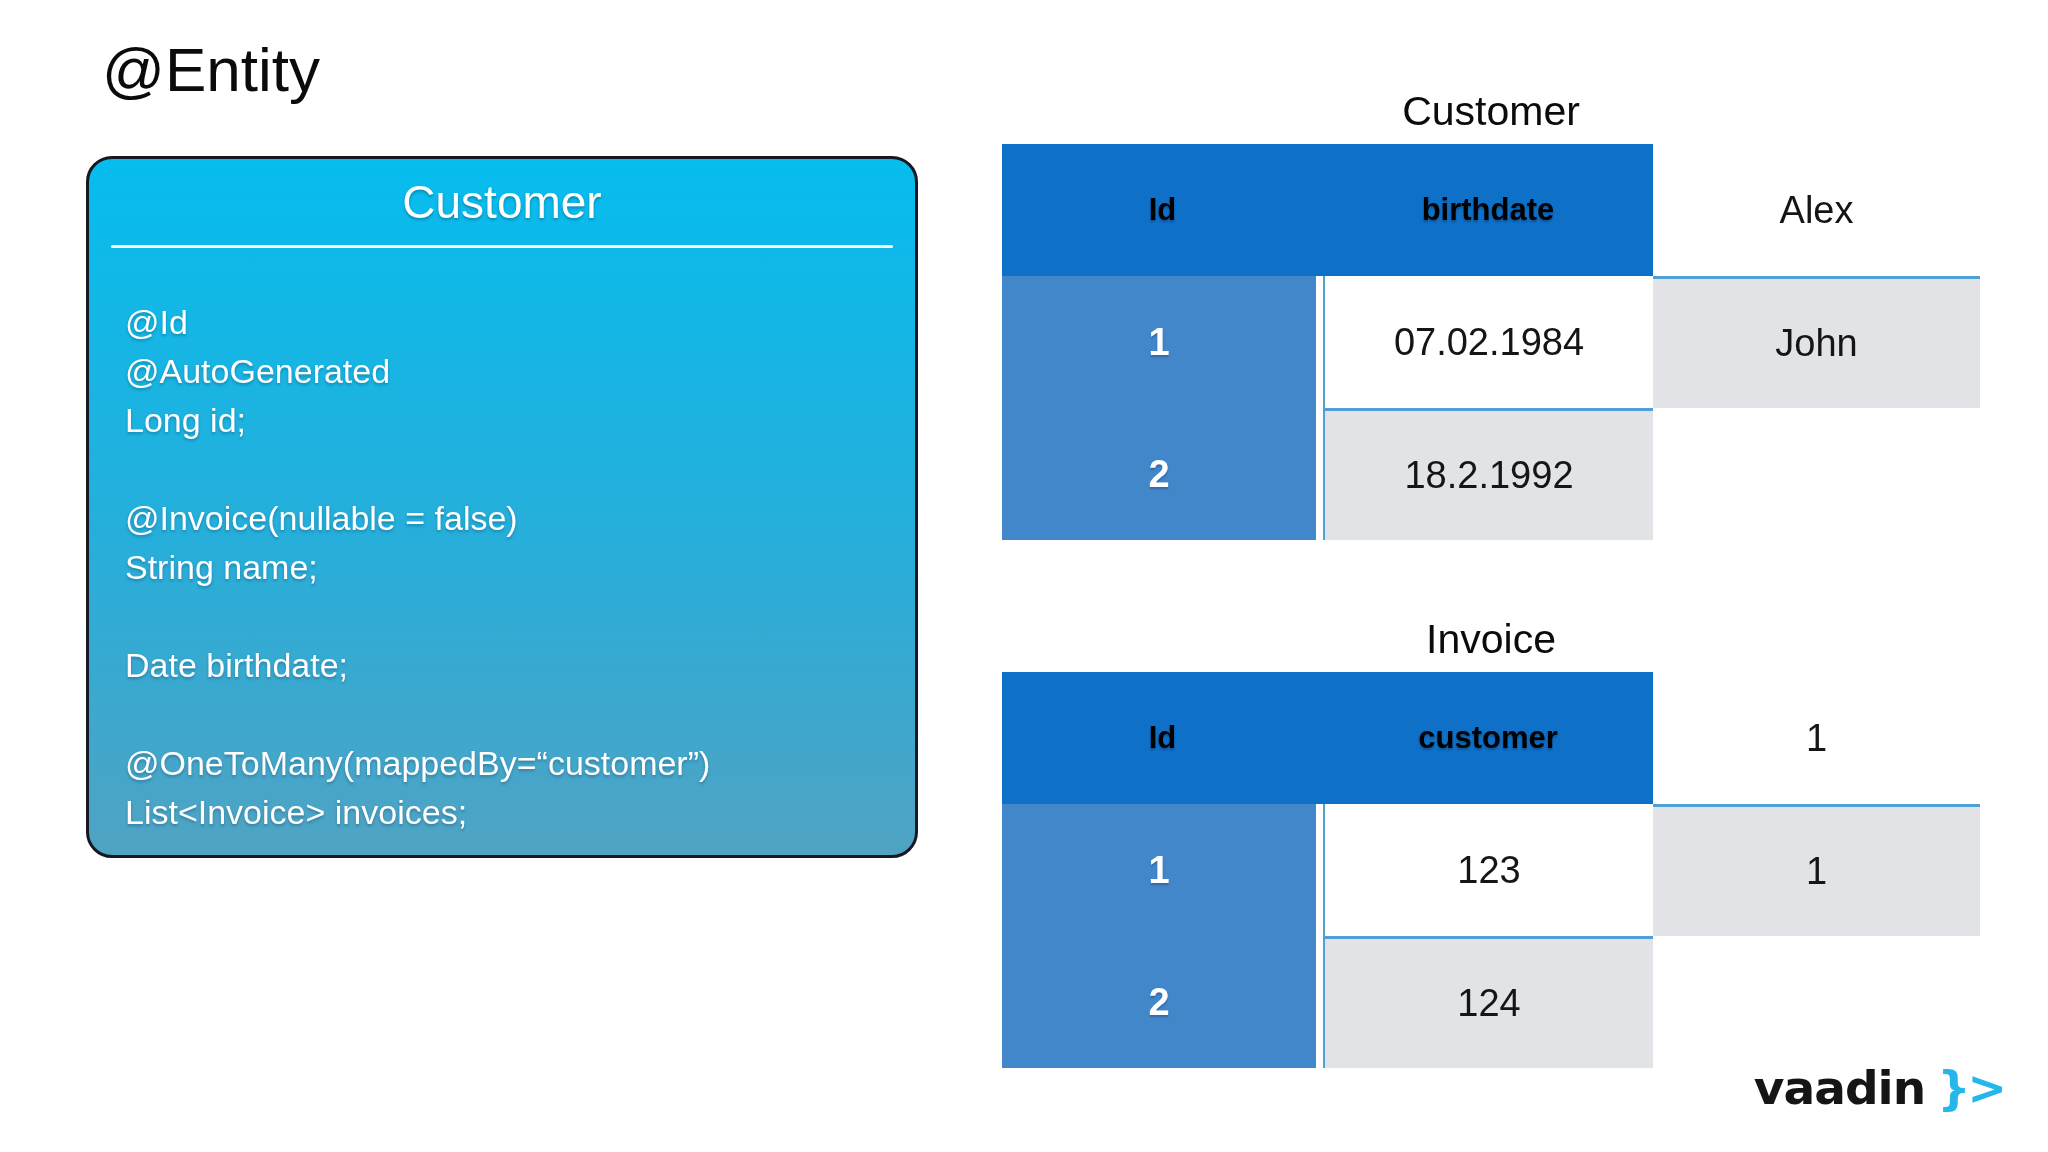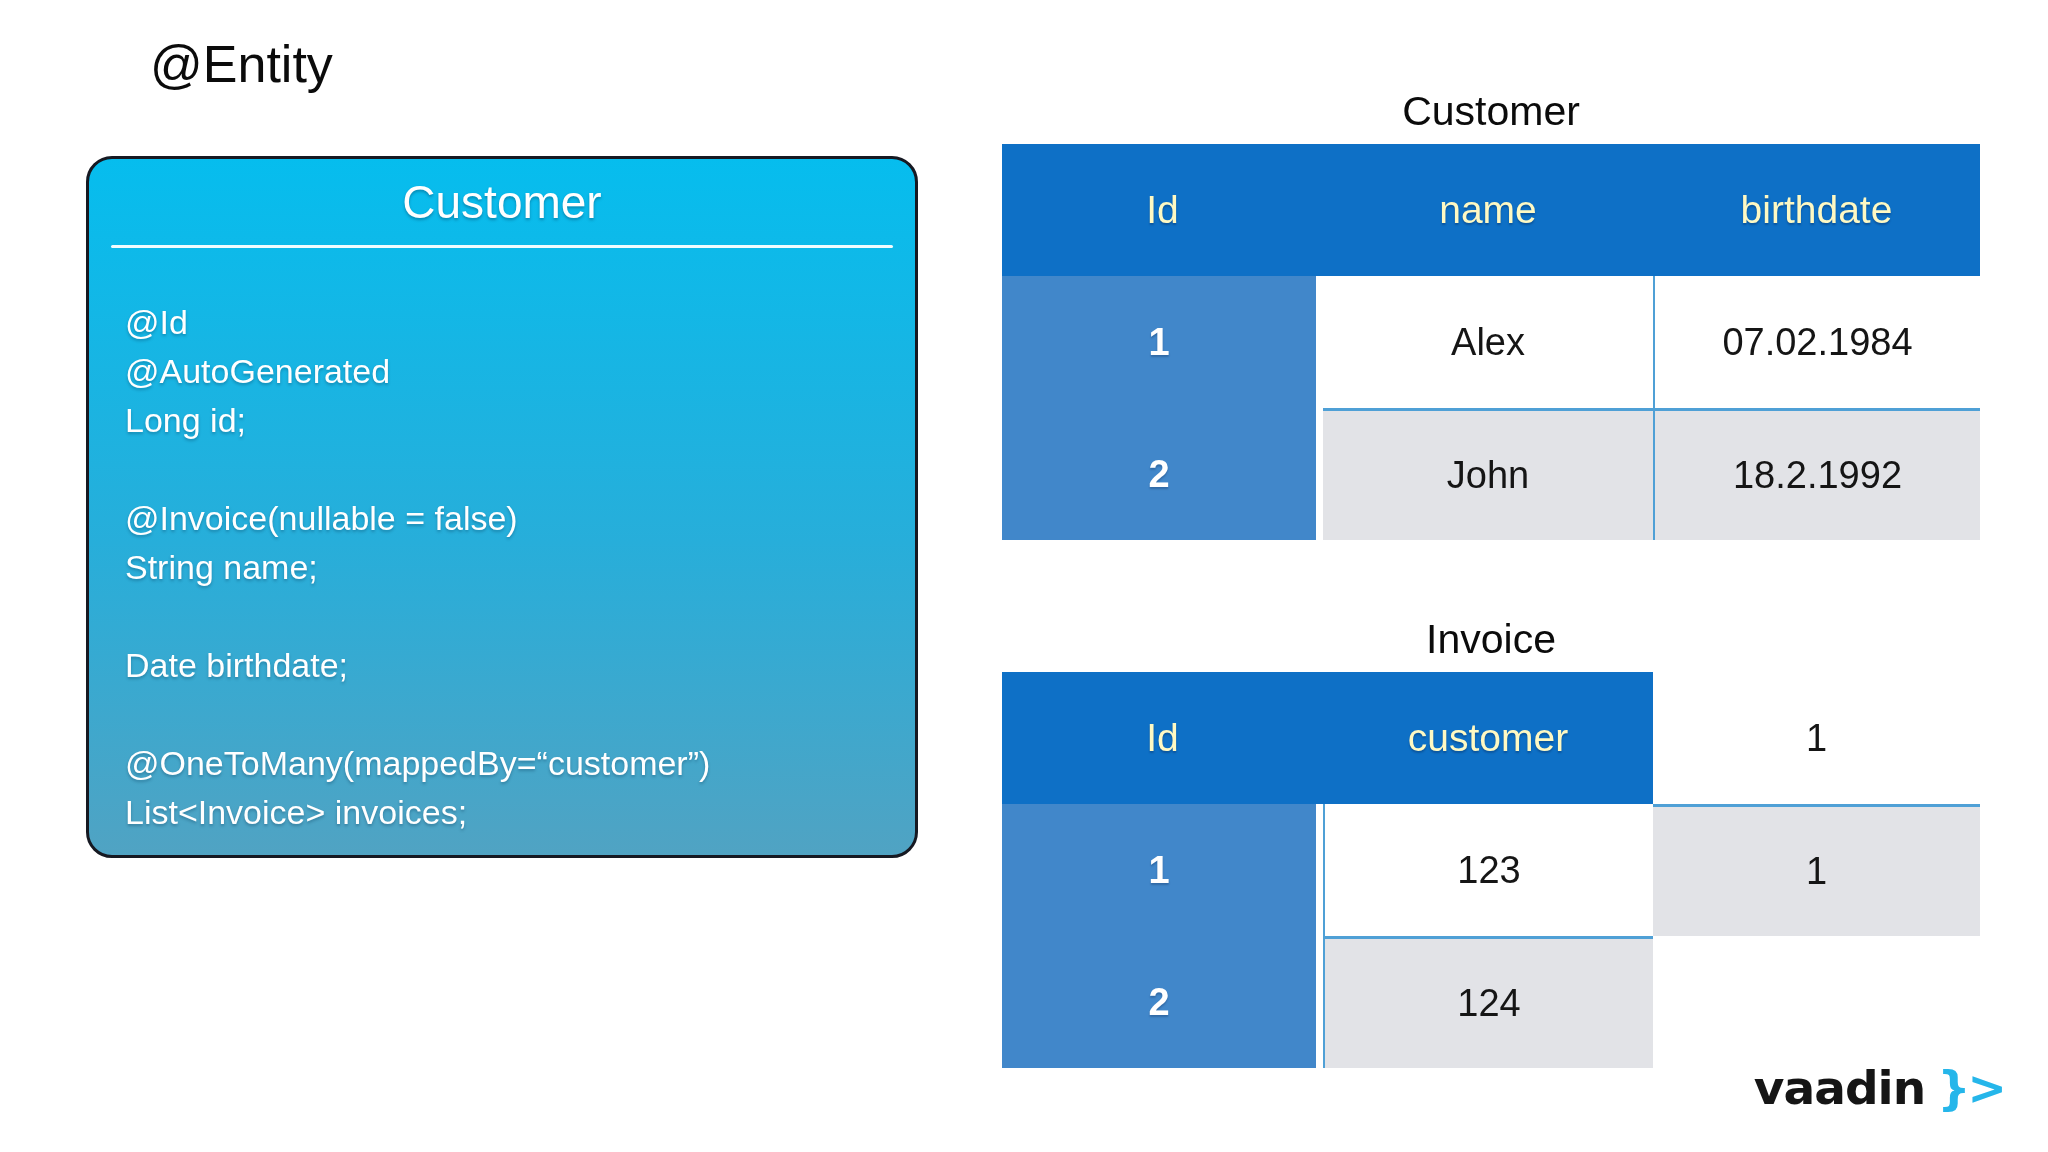--- a/index.html
+++ b/index.html
@@ -17,23 +17,22 @@
   html,body{width:2048px;height:1152px;}
   body{
     position:relative;
     background:#ffffff;
     font-family:"Liberation Sans", sans-serif;
     overflow:hidden;
   }
   
   .slide-title{
     position:absolute;left:102px;top:34px;
-    font-size:52px;font-weight:400;color:var(--ink);
+    font-size:62px;font-weight:400;color:var(--ink);
     letter-spacing:0px;
-    margin-left:48px;
   }
   
   .entity-card{
     position:absolute;left:86px;top:156px;width:832px;height:702px;
     border-radius:26px;
     border:3px solid var(--card-border);
     background:linear-gradient(180deg,var(--card-top) 0%, #27AEDA 55%, var(--card-bottom) 100%);
     color:#ffffff;
   }
   .card-title{
@@ -63,21 +62,21 @@
   .dbtable{
     position:absolute;left:1002px;width:978px;
     display:grid;
     grid-template-columns:321px 330px 327px;
     grid-template-rows:132px 132px 132px;
   }
   .dbtable.customer{top:144px;}
   .dbtable.invoice{top:672px;}
   .th{
     background:var(--header-blue);
-    color:#fef9c3;font-weight:normal;font-size:39px;
+    color:#000000;font-weight:bold;font-size:31px;
     display:flex;align-items:center;justify-content:center;
     text-shadow:0 2px 2px rgba(0,20,60,.3);
   }
   .id-cell{
     grid-column:1;grid-row:2/4;
     background:var(--id-blue);
     border-right:7px solid #ffffff;
     display:flex;flex-direction:column;
   }
   .id-val{
@@ -126,21 +125,20 @@
     <div class="code-line">Date birthdate;</div>
     <div class="code-line"></div>
     <div class="code-line">@OneToMany(mappedBy=“customer”)</div>
     <div class="code-line">List&lt;Invoice&gt; invoices;</div>
   </div>
 </div>
 
 <div class="table-title customer">Customer</div>
 <div class="dbtable customer">
   <div class="th">Id</div>
-  <div class="th">name</div>
   <div class="th">birthdate</div>
   <div class="id-cell">
     <div class="id-val">1</div>
     <div class="id-val">2</div>
   </div>
   <div class="cell row1">Alex</div>
   <div class="cell row1 col3">07.02.1984</div>
   <div class="cell row2">John</div>
   <div class="cell row2 col3">18.2.1992</div>
 </div>

